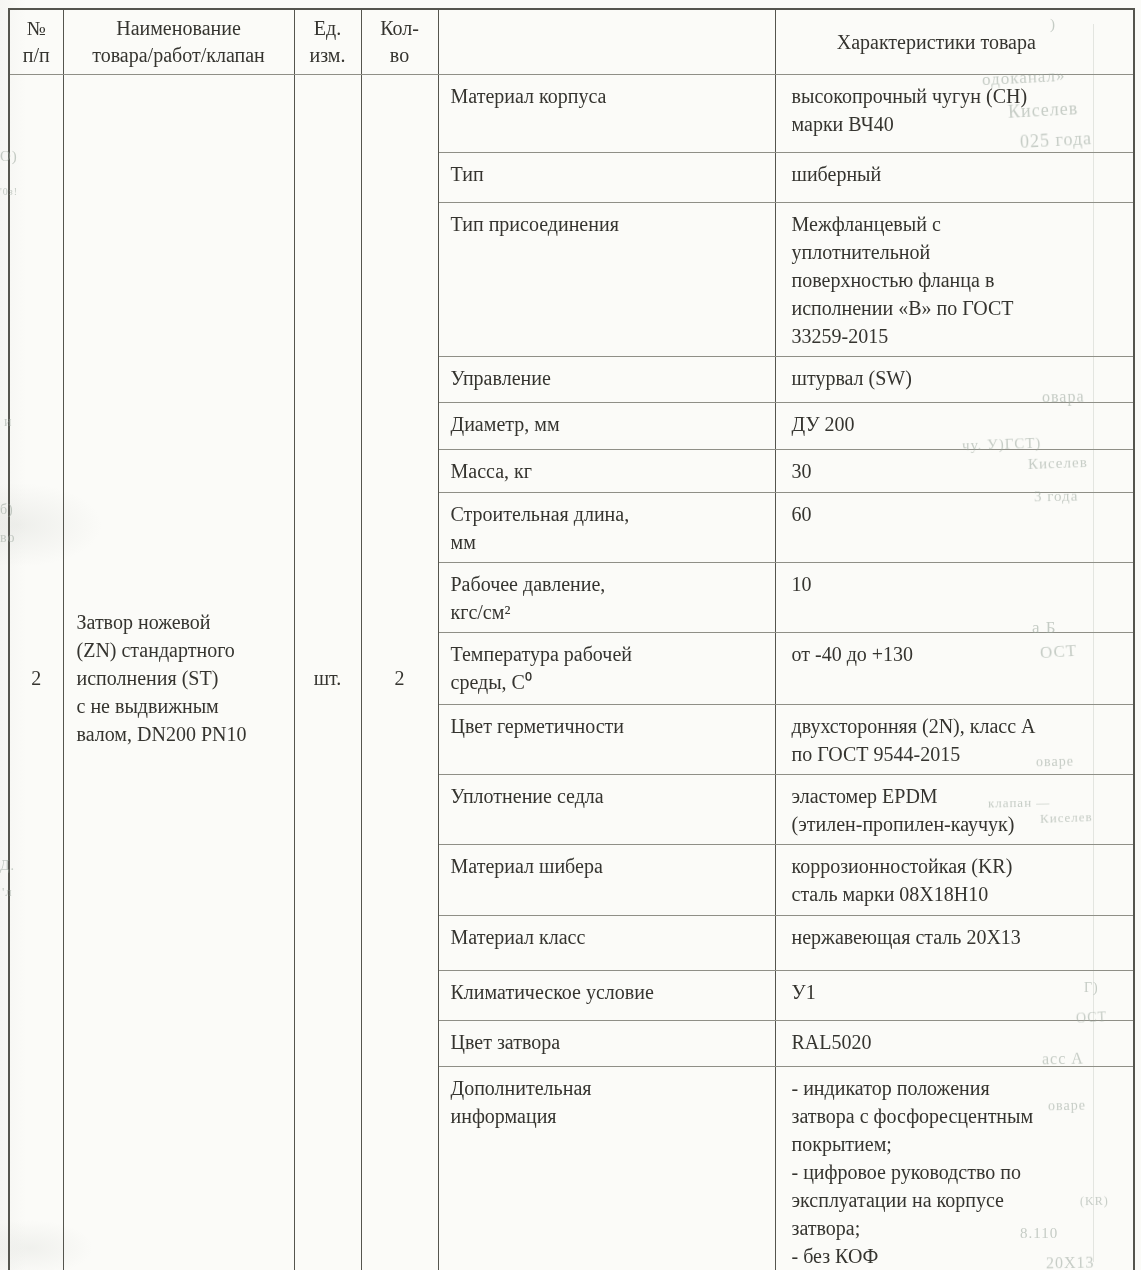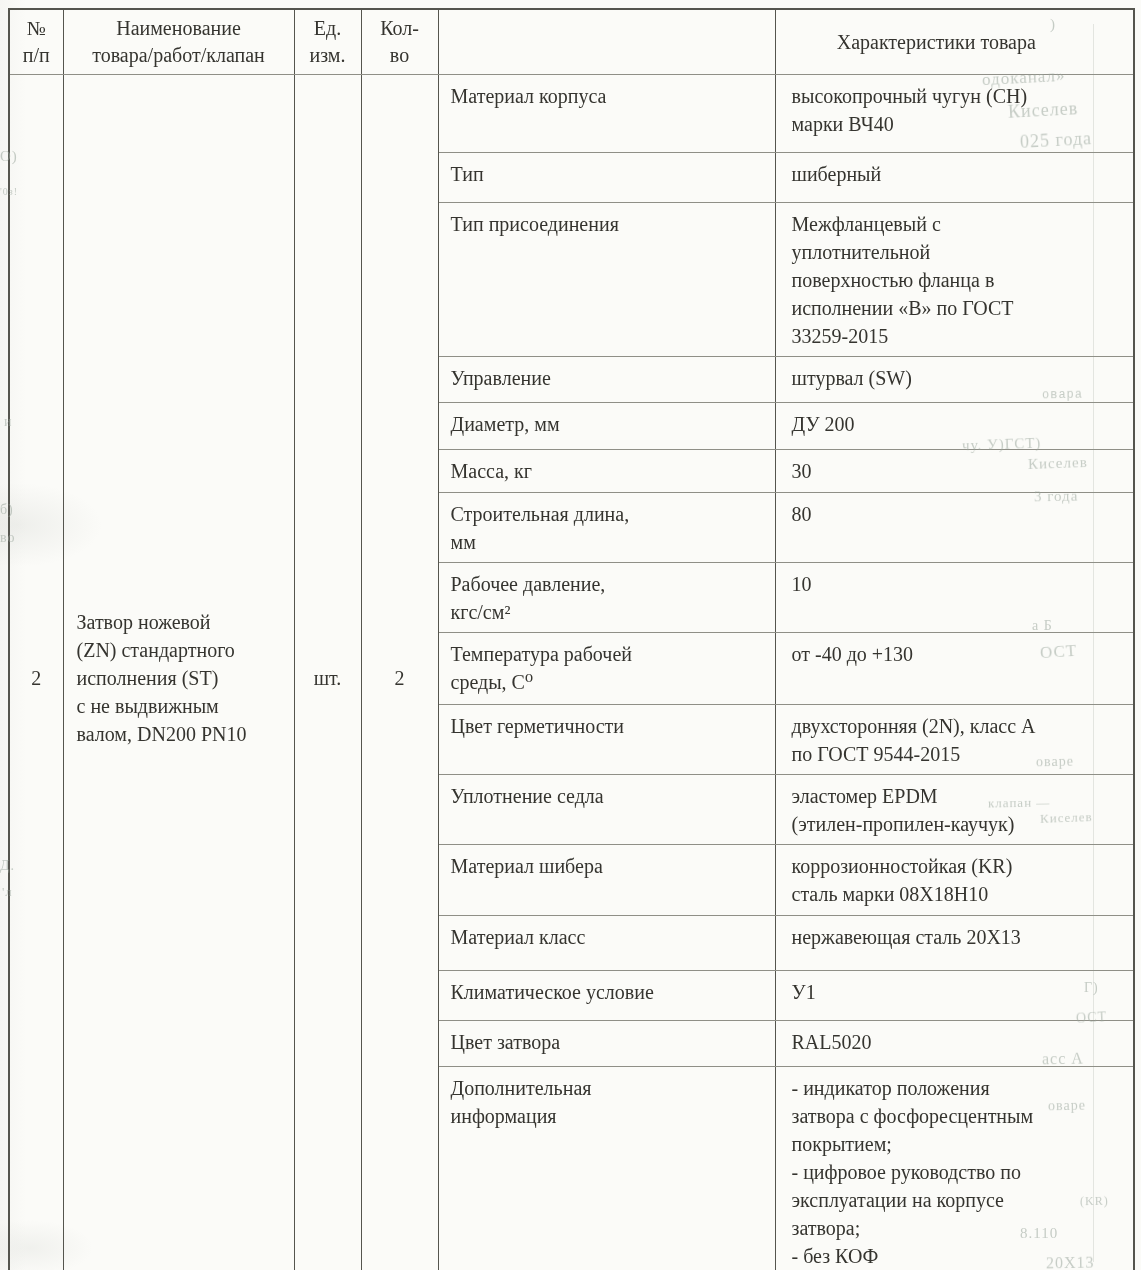--- a/index.html
+++ b/index.html
@@ -60,20 +60,21 @@
   }
   td.cell-name{
     vertical-align:middle;
     padding:4px 10px 4px 13px;
     white-space:pre-line;
   }
   td.c-label{
     vertical-align:top;
     padding:7px 8px 6px 12px;
     white-space:pre-line;
+    font-family:Liberation Serif, serif;
   }
   td.c-value{
     vertical-align:top;
     padding:7px 8px 6px 16px;
     white-space:pre-line;
   }
   
   .row-0{height:78px}.row-1{height:50px}.row-2{height:149px}.row-3{height:46px}
   .row-4{height:47px}.row-5{height:43px}.row-6{height:65px}.row-7{height:67px}
   .row-8{height:72px}.row-9{height:66px}.row-10{height:68px}.row-11{height:71px}
@@ -166,21 +167,21 @@
           <td class="c-label">Диаметр, мм</td>
           <td class="c-value">ДУ 200</td>
         </tr>
         <tr class="row-5">
           <td class="c-label">Масса, кг</td>
           <td class="c-value">30</td>
         </tr>
         <tr class="row-6">
           <td class="c-label">Строительная длина,
 мм</td>
-          <td class="c-value">80</td>
+          <td class="c-value">60</td>
         </tr>
         <tr class="row-7">
           <td class="c-label">Рабочее давление,
 кгс/см²</td>
           <td class="c-value">10</td>
         </tr>
         <tr class="row-8">
           <td class="c-label">Температура рабочей
 среды, С⁰</td>
           <td class="c-value">от -40 до +130</td>
@@ -226,28 +227,28 @@
       </tbody>
   </table>
 
   <div class="ghost-layer" id="ghostLayer">
       <span class="ghost" style="left: 1050px; top: 16px; font-size: 15px;">)</span>
       <span class="ghost" style="left: 982px; top: 68px; font-size: 17px; transform: rotate(-3deg);">одоканал»</span>
       <span class="ghost" style="left: 1008px; top: 100px; font-size: 18px; transform: rotate(-3deg);">Киселев</span>
       <span class="ghost" style="left: 1020px; top: 130px; font-size: 18px; transform: rotate(-3deg);">025 года</span>
       <span class="ghost" style="left: 0px; top: 148px; font-size: 15px;">О)</span>
       <span class="ghost" style="left: 0px; top: 186px; font-size: 10px;">'0з!</span>
-      <span class="ghost" style="left: 1042px; top: 388px; font-size: 12px; transform: rotate(-1deg); font-family: Liberation Mono, monospace;">овара</span>
+      <span class="ghost" style="left: 1042px; top: 388px; font-size: 16px; transform: rotate(-1deg);">овара</span>
       <span class="ghost" style="left: 4px; top: 414px; font-size: 14px;">и</span>
       <span class="ghost" style="left: 962px; top: 436px; font-size: 15px; transform: rotate(-2deg);">чу. У)ГСТ)</span>
       <span class="ghost" style="left: 1028px; top: 455px; font-size: 15px; transform: rotate(-2deg);">Киселев</span>
       <span class="ghost" style="left: 1034px; top: 488px; font-size: 15px; transform: rotate(-1deg);">3 года</span>
       <span class="ghost" style="left: 0px; top: 502px; font-size: 14px;">б)</span>
       <span class="ghost" style="left: 0px; top: 530px; font-size: 14px;">во</span>
-      <span class="ghost" style="left: 1032px; top: 618px; font-size: 14px;">а Б</span>
+      <span class="ghost" style="left: 1032px; top: 618px; font-size: 17px;">а Б</span>
       <span class="ghost" style="left: 1040px; top: 642px; font-size: 17px; transform: rotate(-4deg);">ОСТ</span>
       <span class="ghost" style="left: 1036px; top: 754px; font-size: 14px; transform: rotate(-1deg);">оваре</span>
       <span class="ghost" style="left: 988px; top: 795px; font-size: 13px; transform: rotate(-1deg);">клапан —</span>
       <span class="ghost" style="left: 1040px; top: 810px; font-size: 13px; transform: rotate(-2deg);">Киселев</span>
       <span class="ghost" style="left: 0px; top: 858px; font-size: 14px;">Д.</span>
       <span class="ghost" style="left: 2px; top: 884px; font-size: 13px;">'л</span>
       <span class="ghost" style="left: 1084px; top: 980px; font-size: 14px;">Г)</span>
       <span class="ghost" style="left: 1076px; top: 1010px; font-size: 14px; transform: rotate(-3deg);">ОСТ</span>
       <span class="ghost" style="left: 1042px; top: 1050px; font-size: 16px; transform: rotate(-1deg);">асс А</span>
       <span class="ghost" style="left: 1048px; top: 1098px; font-size: 14px; transform: rotate(-1deg);">оваре</span>

